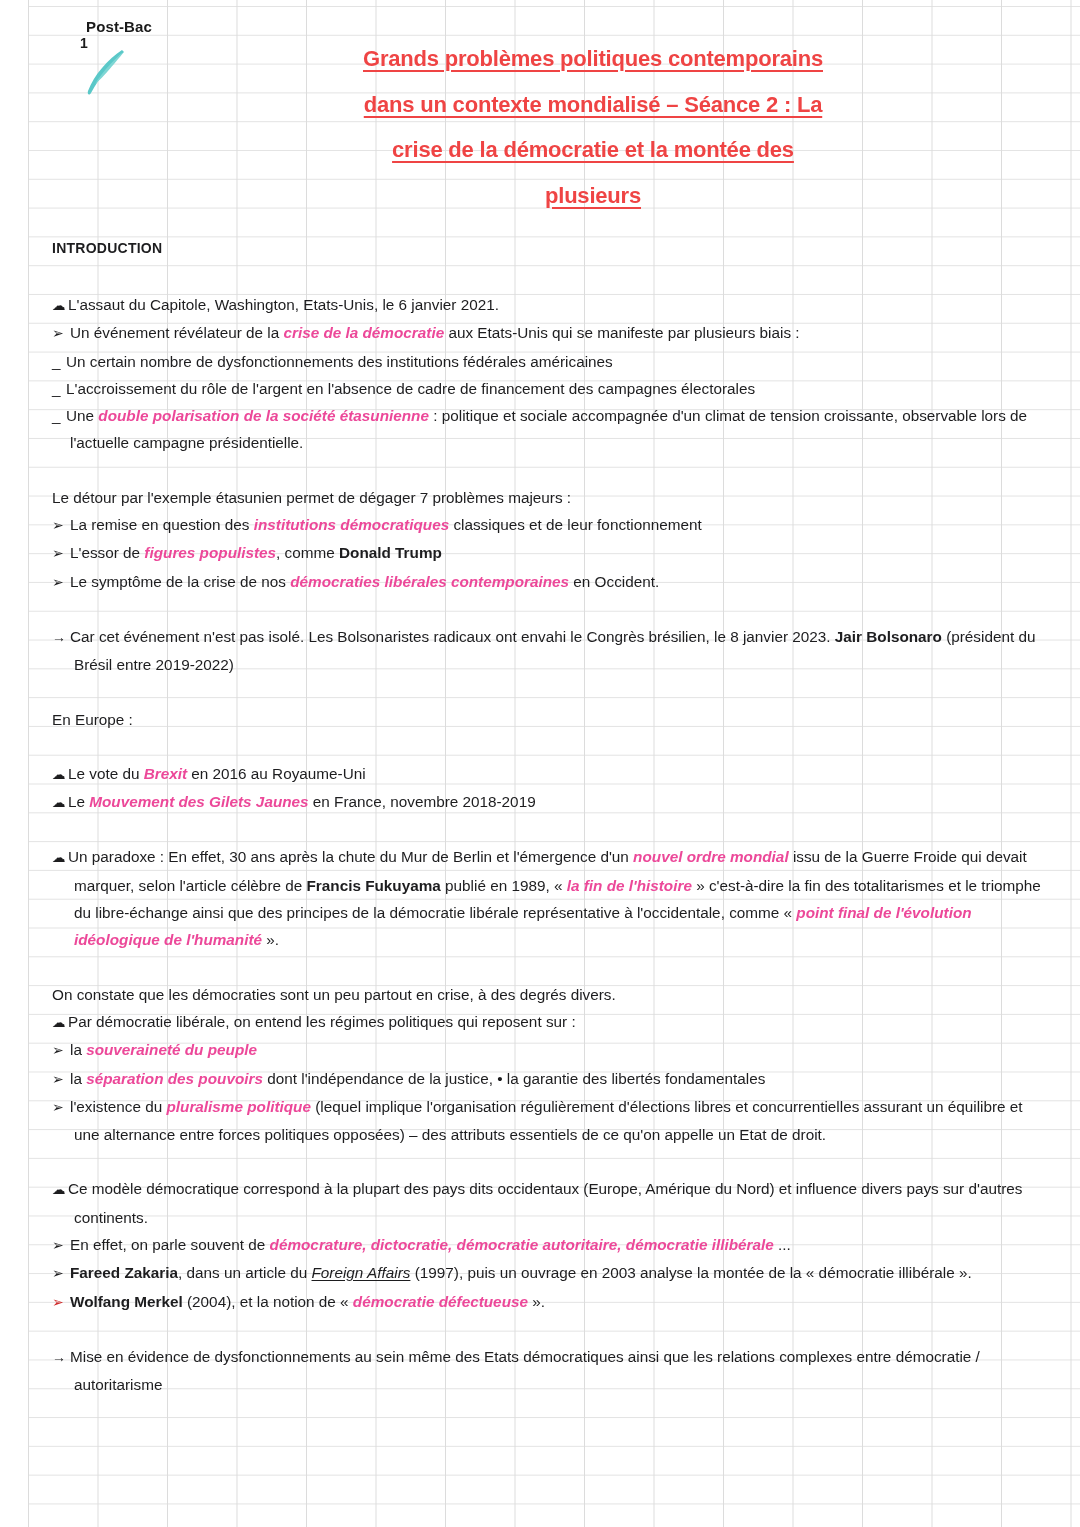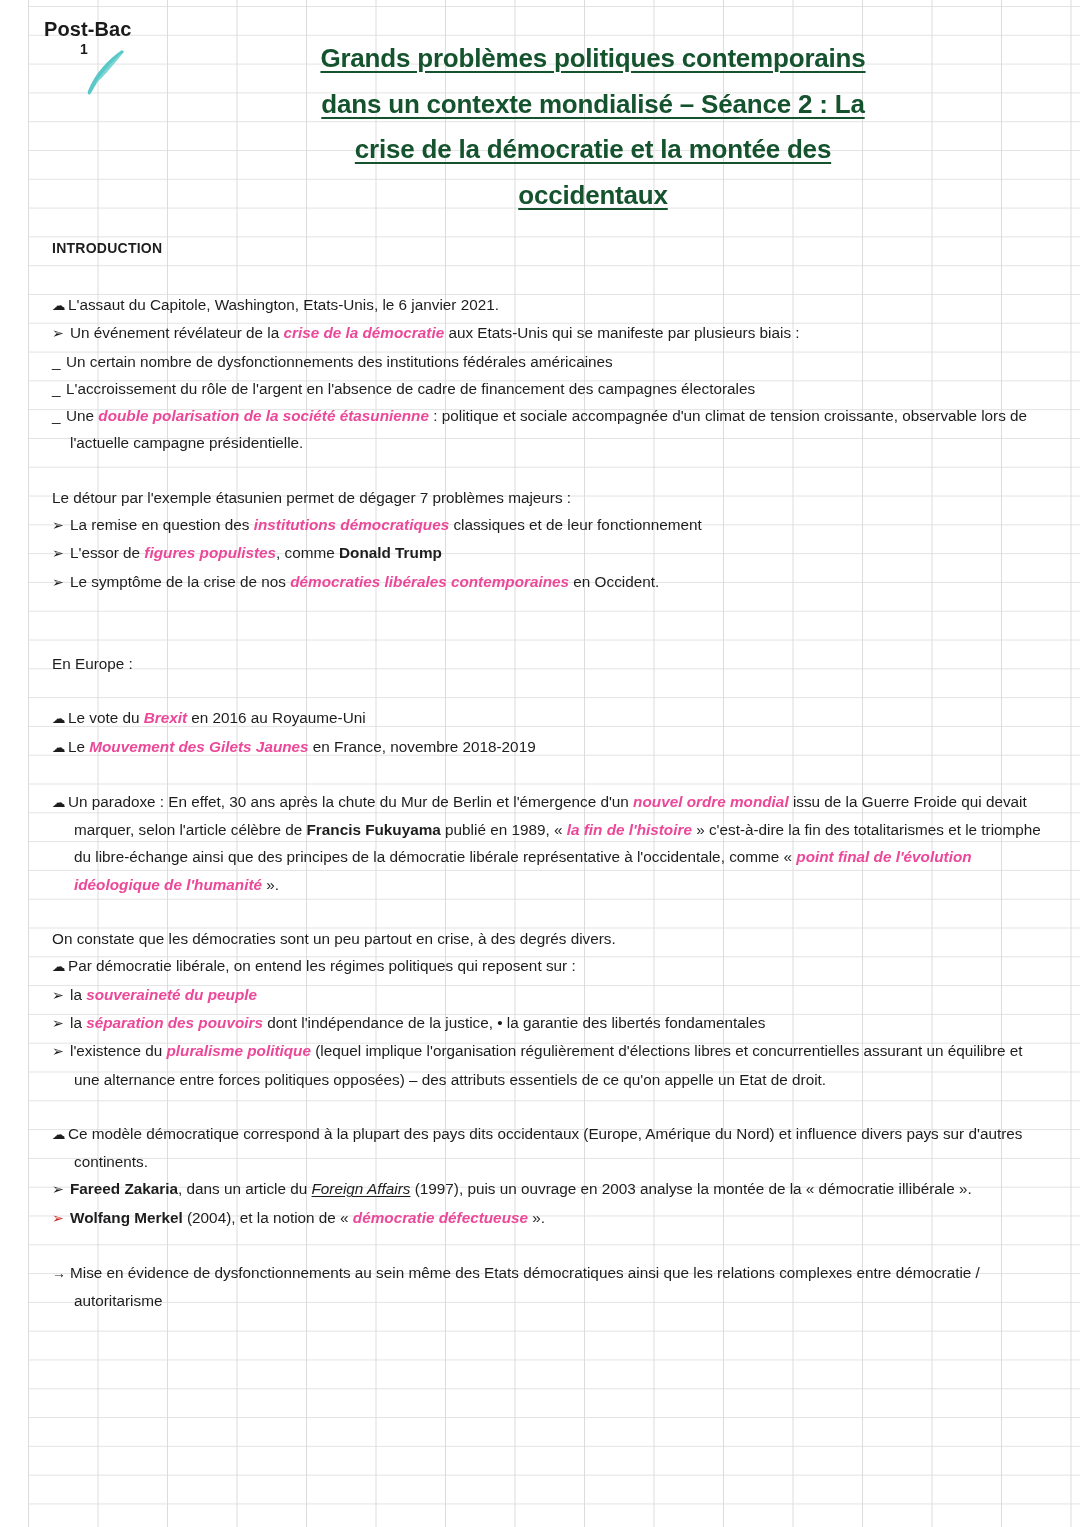--- a/index.html
+++ b/index.html
@@ -33,25 +33,26 @@
 
   
   .corner{
     position:absolute;
     left:44px; top:18px;
     width:150px;
     text-align:left;
     z-index:4;
   }
   .corner .lbl{
-    font-size:20px;
+    font-size:15px;
     font-weight:700;
     color:#1b1b1b;
     letter-spacing:.1px;
     line-height:1.15;
+    text-align:center;
   }
   .corner .num{
     font-size:14px;
     font-weight:700;
     color:#1b1b1b;
     margin-left:36px;
     line-height:1.2;
   }
   .brush{
     position:absolute;
@@ -60,24 +61,24 @@
     z-index:3;
   }
 
   
   .title{
     position:absolute;
     left:178px; top:36px;
     width:830px;
     text-align:center;
     z-index:3;
-    font-size:26px;
+    font-size:22px;
     font-weight:700;
     line-height:45.5px;
-    color:#14532d;
+    color:#ef4444;
     letter-spacing:-.2px;
   }
   .title .u{
     text-decoration:underline;
     text-decoration-thickness:2px;
     text-underline-offset:4px;
   }
 
   
   .content{
@@ -151,21 +152,21 @@
 
   <svg class="brush" viewBox="0 0 44 46">
     <path d="M40 2 C30 10, 16 26, 7 43 C5 46, 3 44, 4 41 C10 25, 24 9, 38 0 Z" fill="#5ac8c8"></path>
     <path d="M40 2 C32 7, 20 20, 11 34 C17 30, 30 14, 40 2 Z" fill="#7ed6d4"></path>
   </svg>
 
   <div class="title">
     <span class="u">Grands problèmes politiques contemporains</span><br>
     <span class="u">dans un contexte mondialisé – Séance 2 : La</span><br>
     <span class="u">crise de la démocratie et la montée des</span><br>
-    <span class="u">occidentaux</span>
+    <span class="u">plusieurs</span>
   </div>
 
   <div class="content">
 
     <p class="sec-title">INTRODUCTION</p>
 
     <div class="gap"></div>
 
     <p class="line hang"><span class="bul-cloud">☁</span><span>L'assaut du Capitole, Washington, Etats-Unis, le 6 janvier 2021.</span></p>
 
@@ -183,20 +184,21 @@
 
     <p class="line hang"><span class="arr">➢</span><span>La remise en question des </span><span class="r">institutions démocratiques</span><span> classiques et de leur fonctionnement</span></p>
 
 
     <p class="line hang"><span class="arr">➢</span><span>L'essor de </span><span class="r">figures populistes</span><span>, comme </span><span class="b">Donald Trump</span></p>
 
     <p class="line hang"><span class="arr">➢</span><span>Le symptôme de la crise de nos </span><span class="r">démocraties libérales contemporaines</span><span> en Occident.</span></p>
 
     <div class="gap"></div>
 
+    <p class="line hang"><span class="arr">→</span><span>Car cet événement n'est pas isolé. Les Bolsonaristes radicaux ont envahi le Congrès brésilien, le 8 janvier 2023.  </span><span class="b">Jair Bolsonaro</span><span> (président du Brésil entre 2019-2022)</span></p>
 
     <div class="gap"></div>
 
     <p class="line">En Europe :</p>
 
     <div class="gap"></div>
 
     <p class="line hang"><span class="bul-cloud">☁</span><span>Le vote du </span><span class="r">Brexit</span><span> en 2016 au Royaume-Uni</span></p>
 
     <p class="line hang"><span class="bul-cloud">☁</span><span>Le </span><span class="r">Mouvement des Gilets Jaunes</span><span> en France, novembre 2018-2019</span></p>
@@ -214,20 +216,21 @@
     <p class="line hang"><span class="arr">➢</span><span>la </span><span class="r">souveraineté du peuple</span></p>
 
     <p class="line hang"><span class="arr">➢</span><span>la </span><span class="r">séparation des pouvoirs</span><span> dont l'indépendance de la justice, • la garantie des libertés fondamentales</span></p>
 
     <p class="line hang"><span class="arr">➢</span><span>l'existence du </span><span class="r">pluralisme politique</span><span> (lequel implique l'organisation régulièrement d'élections libres et concurrentielles assurant un équilibre et une alternance entre forces politiques opposées) – des attributs essentiels de ce qu'on appelle un Etat de droit.</span></p>
 
     <div class="gap"></div>
 
     <p class="line hang"><span class="bul-cloud">☁</span><span>Ce modèle démocratique correspond à la plupart des pays dits occidentaux (Europe, Amérique du Nord) et influence divers pays sur d'autres continents.</span></p>
 
+    <p class="line hang"><span class="arr">➢</span><span>En effet, on parle souvent de </span><span class="r">démocrature</span><span class="r">, </span><span class="r">dictocratie</span><span class="r">, </span><span class="r">démocratie autoritaire</span><span class="r">, </span><span class="r">démocratie illibérale</span><span> ...</span></p>
 
     <p class="line hang"><span class="arr">➢</span><span class="b">Fareed Zakaria</span><span>, dans un article du </span><span class="it ul">Foreign Affairs</span><span> (1997), puis un ouvrage en 2003 analyse la montée de la  « démocratie illibérale ».</span></p>
 
     <p class="line hang"><span class="arr arr-red">➢</span><span class="b">Wolfang Merkel</span><span> (2004), et la notion de « </span><span class="r">démocratie défectueuse</span><span> ».</span></p>
 
     <div class="gap"></div>
 
     <p class="line hang"><span class="arr">→</span><span>Mise en évidence de dysfonctionnements au sein même des Etats démocratiques ainsi que les relations complexes entre démocratie / autoritarisme</span></p>
 
   </div>

